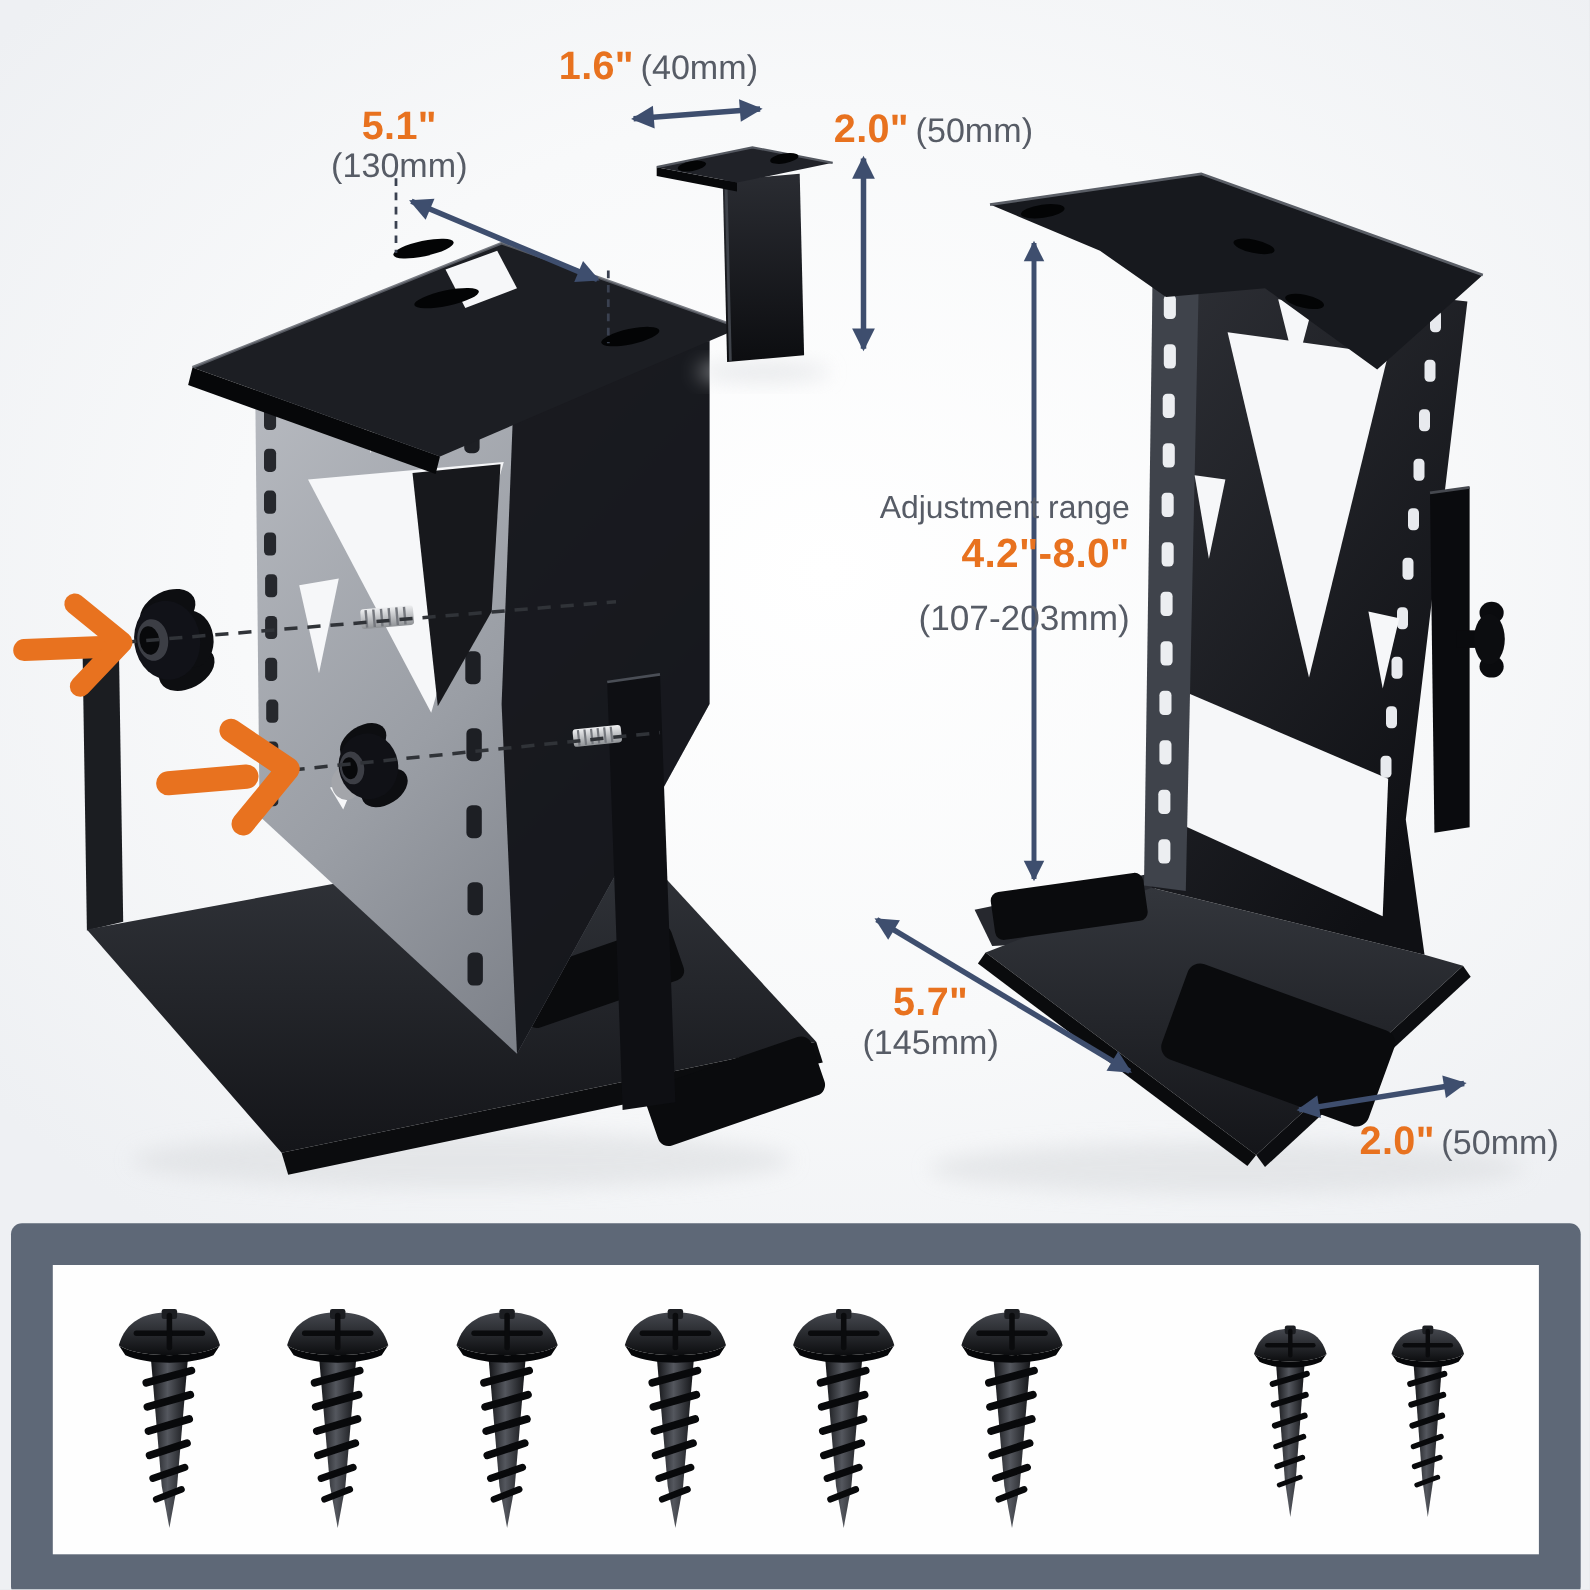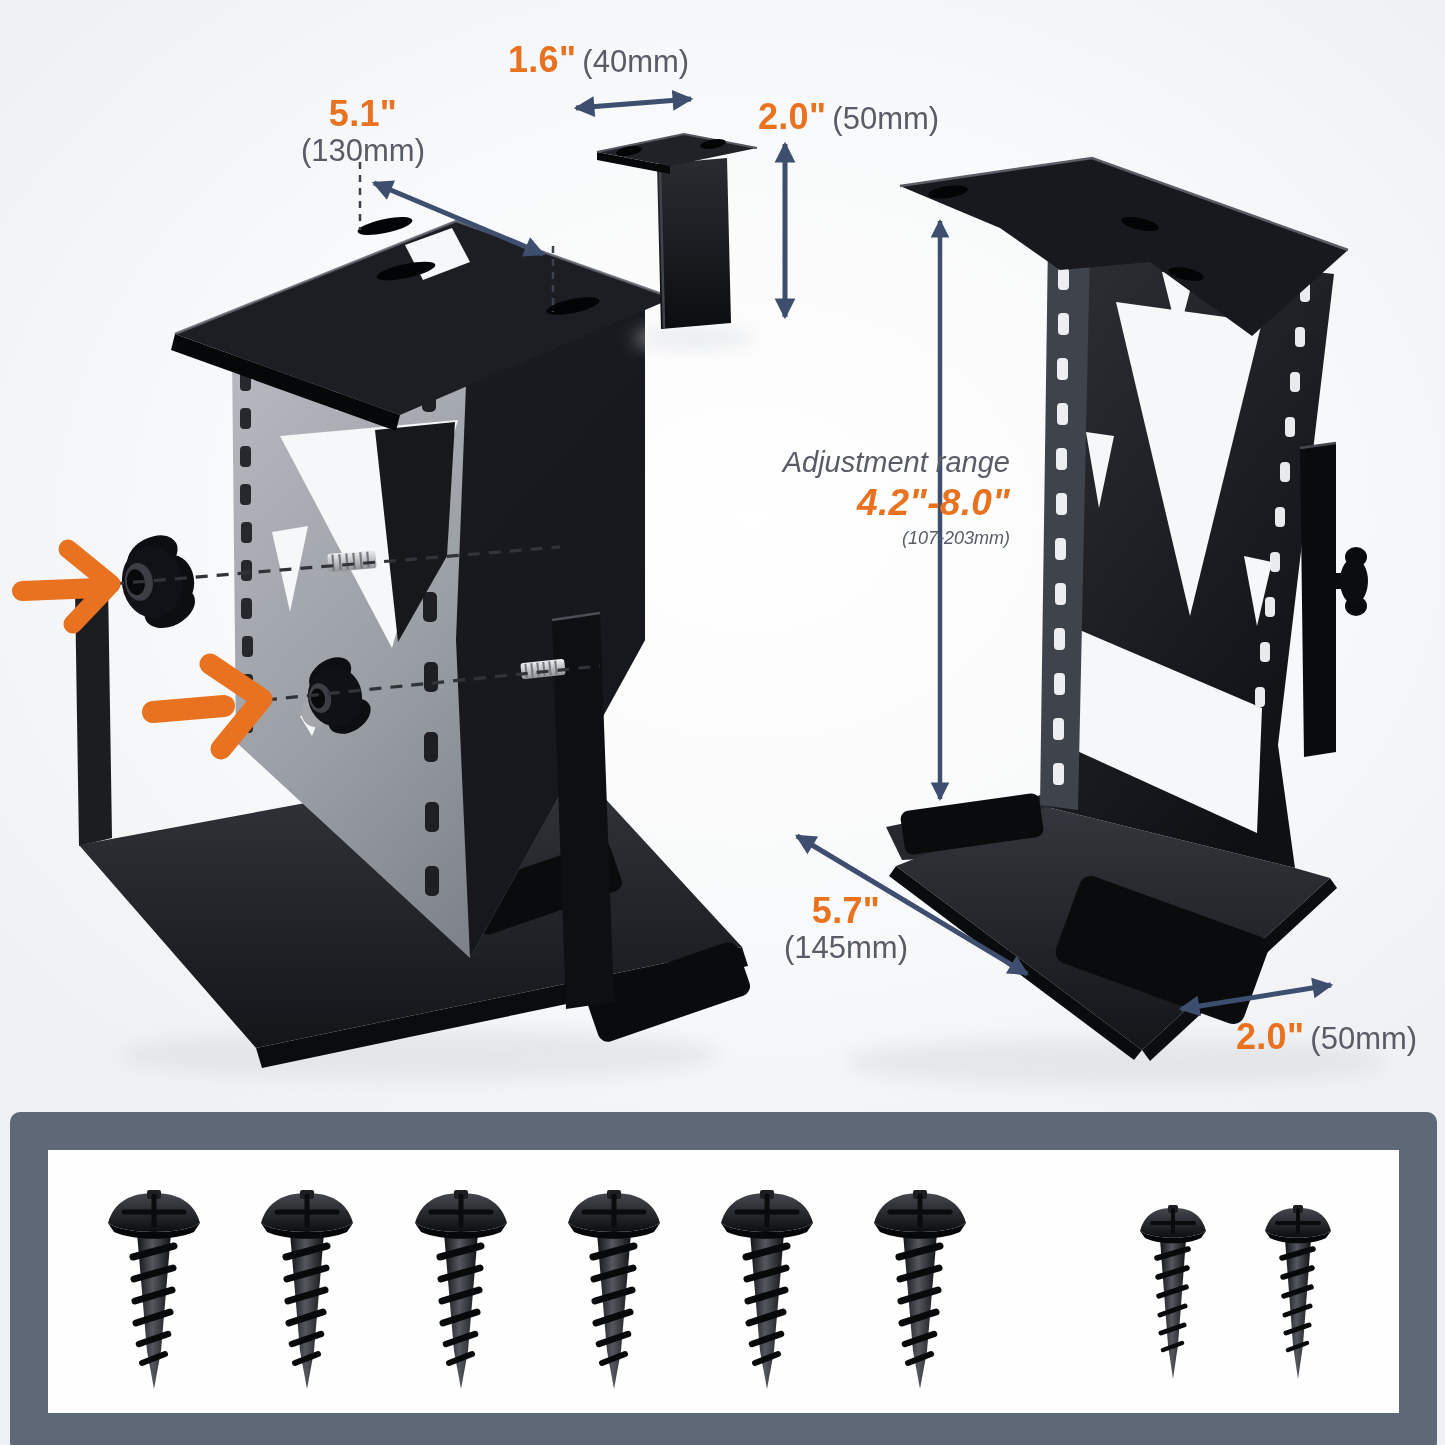--- a/index.html
+++ b/index.html
@@ -11,21 +11,21 @@
   .art{position:absolute;left:0;top:0;width:1445px;height:1445px;z-index:1;}
   .lbl{position:absolute;z-index:3;white-space:nowrap;line-height:1.1;}
   .val{font-size:36px;font-weight:700;color:#E8721F;letter-spacing:.3px;}
   .met{font-size:31px;font-weight:400;color:#575C66;}
   .inline .met{margin-left:6px;}
   .stack{text-align:center;transform:translateX(-50%);}
   .stack .row{display:block;}
   .adj{text-align:right;line-height:1.25;}
   .adj .title{display:block;font-size:29px;color:#575C66;}
   .adj .val{display:block;font-size:37px;}
-  .adj .met{display:block;font-size:18px;}
+  .adj .met{display:block;font-size:32px;margin-top:15px;}
 </style>
 </head>
 <body>
 
 <div class="stage">
 
 <svg class="art" viewBox="0 0 1445 1445" xmlns="http://www.w3.org/2000/svg">
   <defs>
     <linearGradient id="gFaceL" x1="0" y1="0" x2="0.7" y2="1">
       <stop offset="0" stop-color="#b9bcc2"></stop>
@@ -325,21 +325,21 @@
 
   <div class="lbl stack" style="left:363px;top:94px;">
     <span class="row val">5.1"</span>
     <span class="row met">(130mm)</span>
   </div>
 
   <div class="lbl inline" style="left:758px;top:97px;">
     <span class="val">2.0"</span><span class="met">(50mm)</span>
   </div>
 
-  <div class="lbl adj" style="right:435px;top:444px;font-style:italic;">
+  <div class="lbl adj" style="right:418px;top:444px;">
     <span class="title">Adjustment range</span>
     <span class="val">4.2"-8.0"</span>
     <span class="met">(107-203mm)</span>
   </div>
 
   <div class="lbl stack" style="left:846px;top:891px;">
     <span class="row val">5.7"</span>
     <span class="row met">(145mm)</span>
   </div>
 

